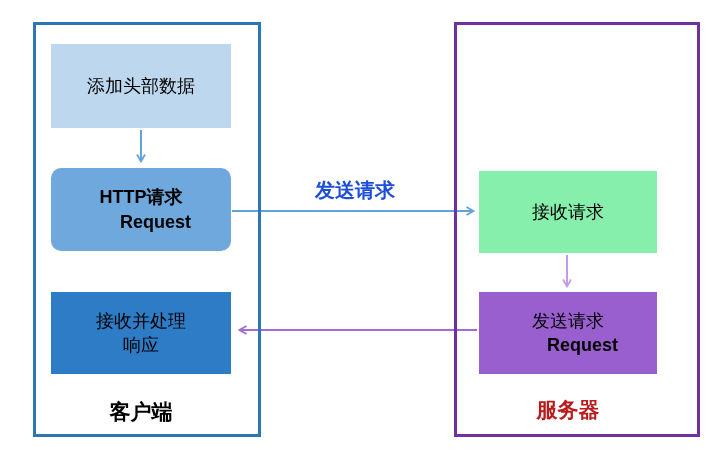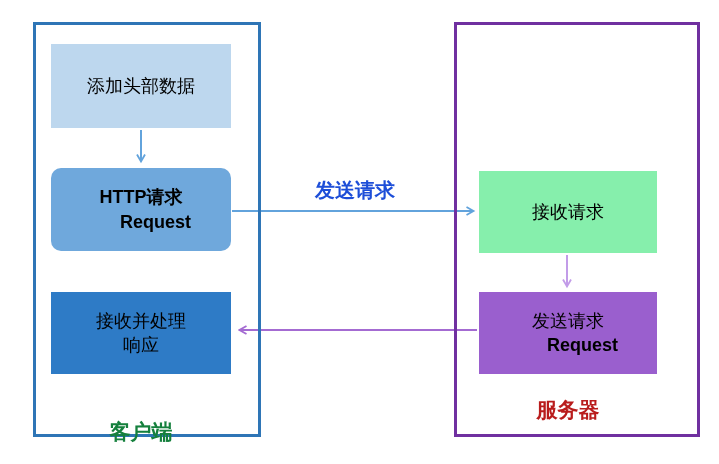--- a/index.html
+++ b/index.html
@@ -59,22 +59,22 @@
     left: 479px; top: 292px; width: 178px; height: 82px;
     background: #9A5FCE;
   }
   .container-label {
     position: absolute;
     text-align: center;
     font-weight: bold;
     font-size: 21px;
   }
   .label-client {
-    left: 51px; top: 418px; width: 180px;
-    color: #15803d;
+    left: 51px; top: 398px; width: 180px;
+    color: #000000;
   }
   .label-server {
     left: 479px; top: 396px; width: 178px;
     color: #b91c1c;
   }
   .arrow-label {
     position: absolute;
     text-align: center;
     color: #1d4ed8;
     font-size: 20px;

